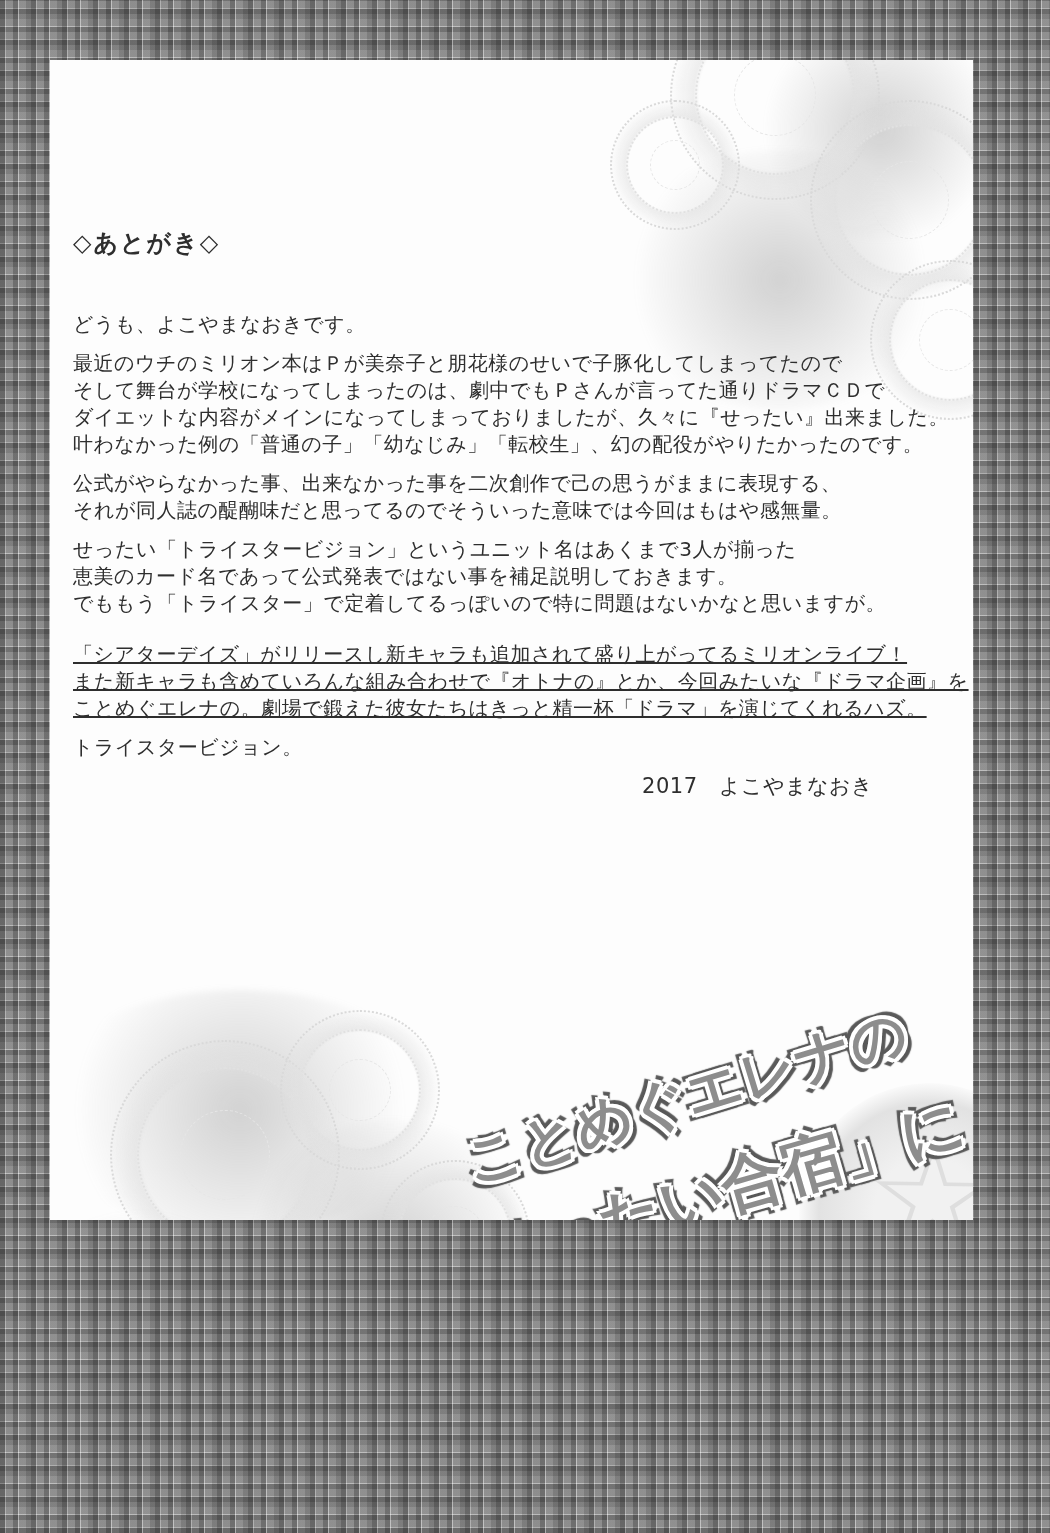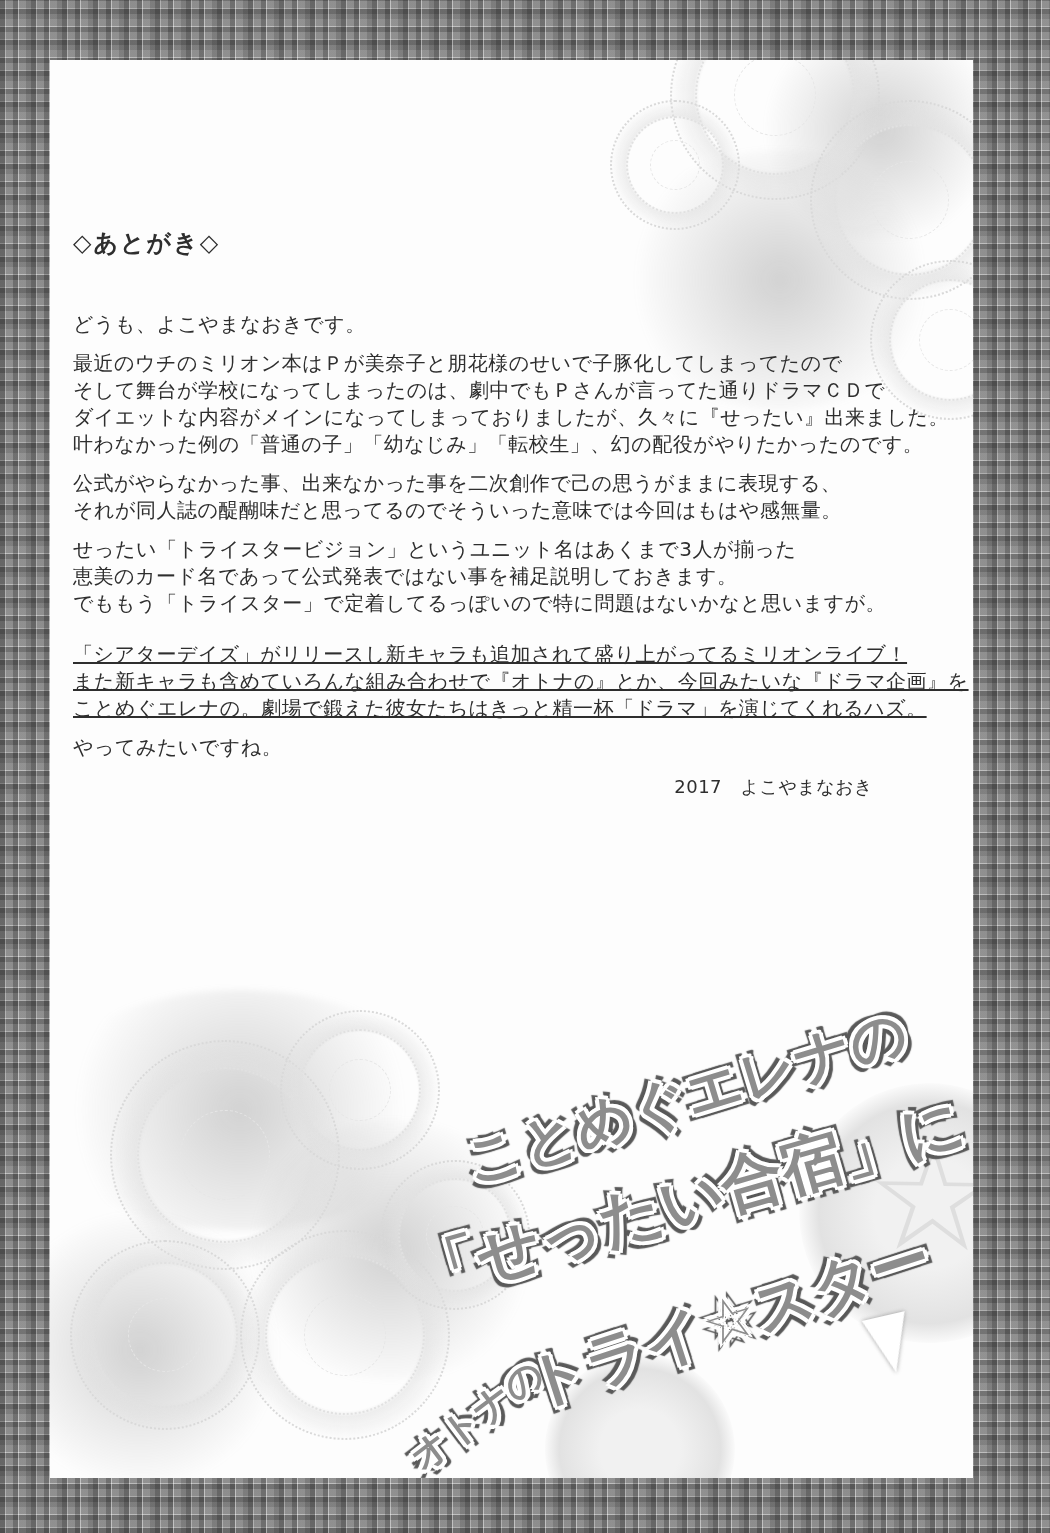--- a/index.html
+++ b/index.html
@@ -35,21 +35,21 @@
         rgba(25,25,25,.28) 13px 18px,
         rgba(255,255,255,.45) 18px 19px,
         rgba(150,150,150,.10) 19px 26px,
         rgba(60,60,60,.22) 26px 31px);
   }
 
   
   .paper{
     position:absolute;
     left:50px; top:60px;
-    width:923px; height:1418px;
+    width:923px; height:1160px;
     background:var(--paper);
     overflow:hidden;
   }
 
   
   .doily{
     position:absolute; border-radius:50%;
     border:2px dotted #d9d9d9;
     background:radial-gradient(circle, rgba(255,255,255,0) 52%, rgba(225,225,225,.55) 56%, rgba(255,255,255,0) 72%);
   }
@@ -83,21 +83,21 @@
     letter-spacing:2px;
     margin-bottom:54px;
   }
   .para{margin-bottom:12px;margin-top:11px;}
   .para .tline{white-space:nowrap;}
   .signature{
     width:855px;
     margin-top:10px;
     text-align:right;
     padding-right:55px;
-    font-size:18px;
+    font-size:21px;
   }
 
   
   .logo-zone{
     position:absolute;
     left:320px; top:950px;
     width:620px; height:470px;
     transform:rotate(-13deg);
   }
   .logo-line{
@@ -191,21 +191,21 @@
     </div>
 
     <div class="para" style="margin-top:24px;text-decoration:underline;">
       <div class="tline">「シアターデイズ」がリリースし新キャラも追加されて盛り上がってるミリオンライブ！</div>
       <div class="tline">また新キャラも含めていろんな組み合わせで『オトナの』とか、今回みたいな『ドラマ企画』を</div>
       <div class="tline">ことめぐエレナの。劇場で鍛えた彼女たちはきっと精一杯「ドラマ」を演じてくれるハズ。</div>
     </div>
 
 
     <div class="para">
-      <div class="tline">やってみたいですね。</div>
+      <div class="tline">トライスタービジョン。</div>
     </div>
 
     <div class="signature">2017　よこやまなおき</div>
   </div>
 
   <div class="logo-zone">
     <div class="logo-sphere" style="left:430px;top:130px;width:260px;height:260px;"></div>
     <div class="logo-sphere" style="left:130px;top:330px;width:190px;height:190px;"></div>
     <div class="logo-star" style="left:500px;top:170px;">☆</div>
     <div class="logo-arrow" style="left:470px;top:350px;"></div>

